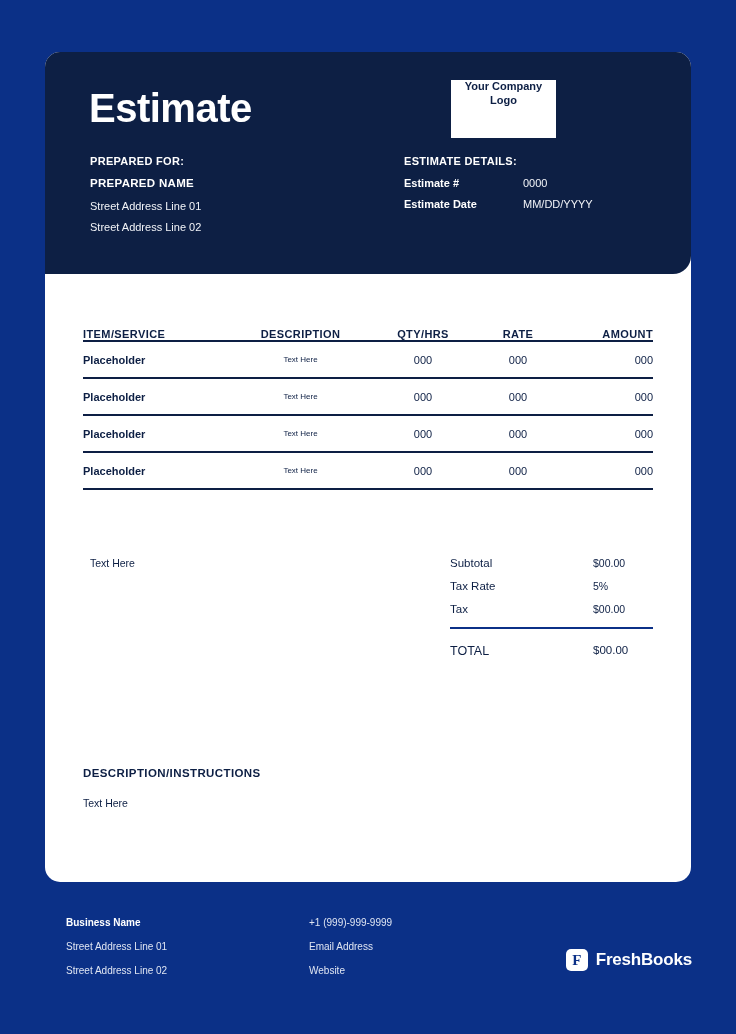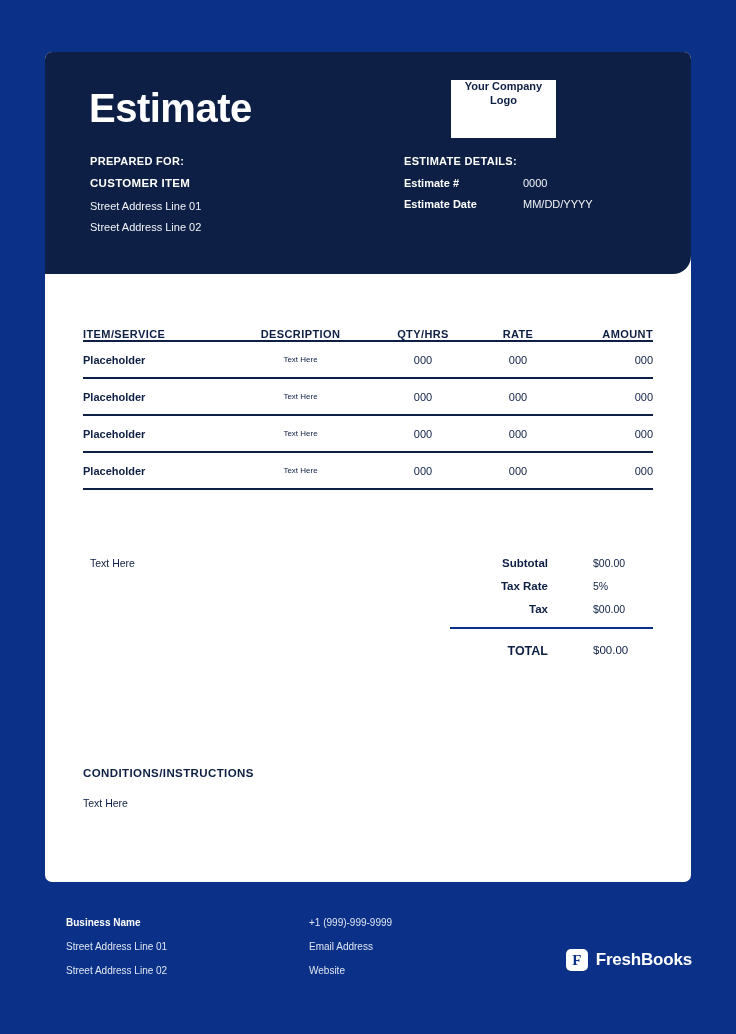--- a/index.html
+++ b/index.html
@@ -18,21 +18,21 @@
   }
 
   
   .doc {
     position: absolute;
     left: 45px;
     top: 52px;
     width: 646px;
     height: 830px;
     background: #ffffff;
-    border-radius: 7px;
+    border-radius: 15px;
     overflow: hidden;
   }
 
   
   .header {
     position: relative;
     height: 222px;
     background: #0d1f44;
     border-bottom-right-radius: 18px;
     padding: 36px 44px 0 44px;
@@ -164,23 +164,22 @@
     top: 505px;
     width: 203px;
   }
   .tot-row {
     display: flex;
     margin-bottom: 11px;
   }
   .tot-key {
     width: 98px;
     font-size: 11.5px;
-    font-weight: bold;
-    color: #0d1f44;
-    text-align: right;
+    font-weight: normal;
+    color: #0d1f44;
   }
   .tot-val { font-size: 10.5px; color: #0d1f44; padding-left: 45px; }
   .tot-sep {
     border-top: 2px solid #0b3087;
     margin-top: 12px;
     margin-bottom: 15px;
   }
   .grand .tot-key { font-size: 12.5px; }
   .grand .tot-val { font-size: 11.5px; }
 
@@ -261,21 +260,21 @@
 
       <div class="logo-box">
         <div class="logo-text">
           <span>Your Company</span><br>
           <span>Logo</span>
         </div>
       </div>
 
       <div class="prep-block">
         <div class="prep-label">PREPARED FOR:</div>
-        <div class="cust-name">CUSTOMER ITEM</div>
+        <div class="cust-name">PREPARED NAME</div>
         <div class="addr-line">Street Address Line 01</div>
         <div class="addr-line">Street Address Line 02</div>
       </div>
 
       <div class="details-block">
         <div class="details-label">ESTIMATE DETAILS:</div>
         <div class="detail-row">
           <span class="detail-key">Estimate #</span>
           <span class="detail-val">0000</span>
         </div>
@@ -346,21 +345,21 @@
         <span class="tot-val">$00.00</span>
       </div>
       <div class="tot-sep"></div>
       <div class="tot-row grand">
         <span class="tot-key">TOTAL</span>
         <span class="tot-val">$00.00</span>
       </div>
     </div>
 
     <div class="conditions">
-      <div class="cond-title">CONDITIONS/INSTRUCTIONS</div>
+      <div class="cond-title">DESCRIPTION/INSTRUCTIONS</div>
       <div class="cond-text">Text Here</div>
     </div>
 
   </div>
 
   <div class="footer">
     <div class="f-col1">
       <div class="f-name">Business Name</div>
       <div class="f-line">Street Address Line 01</div>
       <div class="f-line">Street Address Line 02</div>

